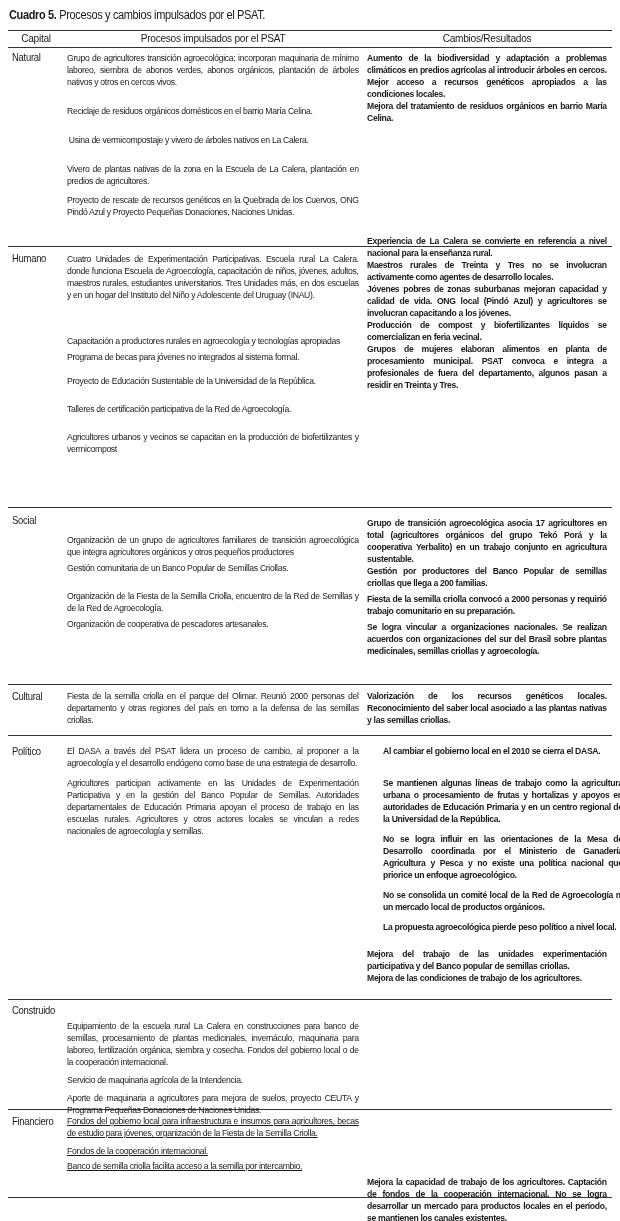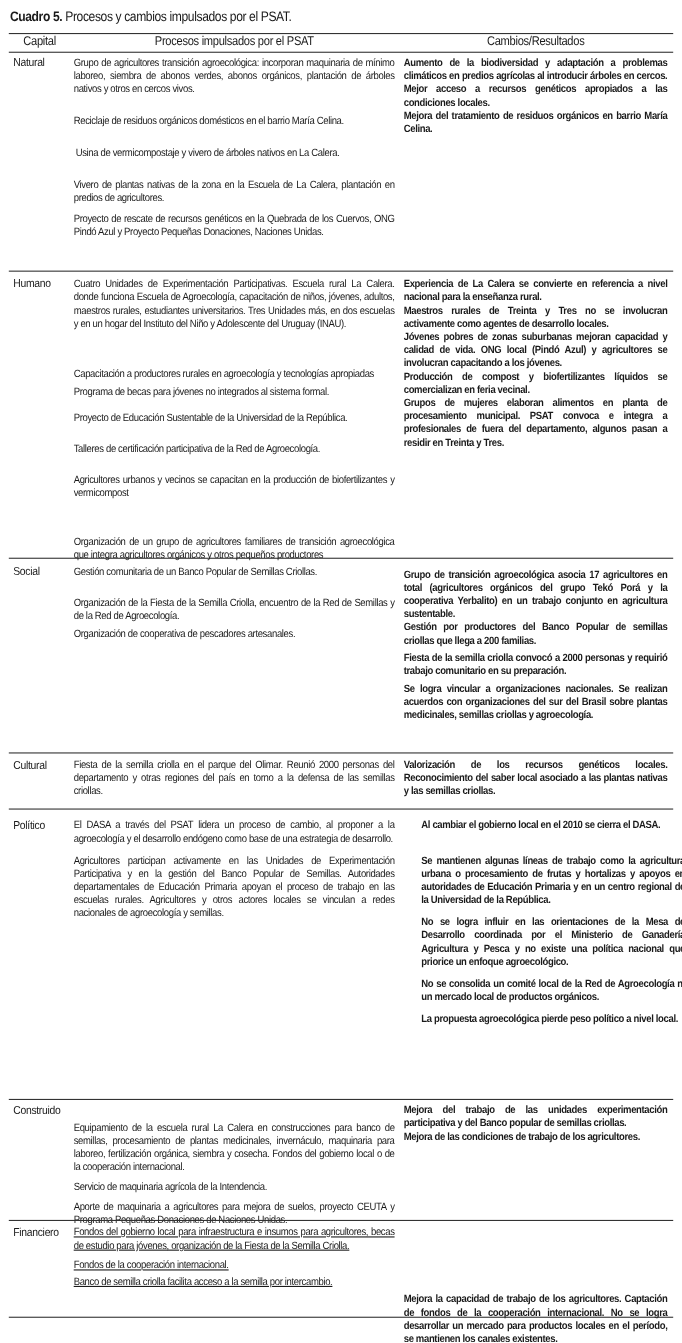--- a/index.html
+++ b/index.html
@@ -58,33 +58,33 @@
 <div class="cell c1" style="top:253px;">
     <div class="inner">
   <p>Cuatro Unidades de Experimentación Participativas. Escuela rural La Calera. donde funciona Escuela de Agroecología, capacitación de niños, jóvenes, adultos, maestros rurales, estudiantes universitarios. Tres Unidades más, en dos escuelas y en un hogar del Instituto del Niño y Adolescente del Uruguay (INAU).</p>
   <p style="margin-top:34px;">Capacitación a productores rurales en agroecología y tecnologías apropiadas</p>
   <p style="margin-top:4px;">Programa de becas para jóvenes no integrados al sistema formal.</p>
   <p style="margin-top:12px;">Proyecto de Educación Sustentable de la Universidad de la República.</p>
   <p style="margin-top:16px;">Talleres de certificación participativa de la Red de Agroecología.</p>
   <p style="margin-top:16px;">Agricultores urbanos y vecinos se capacitan en la producción de biofertilizantes y vermicompost</p>
 </div>
   </div>
-<div class="cell c2" style="top:253px;">
+<div class="cell c2" style="top:235px;">
     <div class="inner">
   <p>Experiencia de La Calera se convierte en referencia a nivel nacional para la enseñanza rural.</p>
   <p>Maestros rurales de Treinta y Tres no se involucran activamente como agentes de desarrollo locales.</p>
   <p>Jóvenes pobres de zonas suburbanas mejoran capacidad y calidad de vida.  ONG local (Pindó Azul) y agricultores se involucran capacitando a los jóvenes.</p>
   <p>Producción de compost y biofertilizantes líquidos se comercializan en feria vecinal.</p>
   <p>Grupos de mujeres elaboran alimentos en planta de procesamiento municipal. PSAT convoca e integra a profesionales de fuera del departamento, algunos pasan a residir en Treinta y Tres.</p>
 </div>
   </div>
 <div class="hline" style="top:507px;"></div>
 
 <div class="cap-label" style="top:514px;">Social</div>
-<div class="cell c1" style="top:487px;">
+<div class="cell c1" style="top:534px;">
     <div class="inner">
   <p>Organización de un grupo de agricultores familiares de transición agroecológica que integra agricultores orgánicos y otros pequeños productores</p>
   <p style="margin-top:4px;">Gestión comunitaria de un Banco Popular de Semillas Criollas.</p>
   <p style="margin-top:16px;">Organización de la Fiesta de la Semilla Criolla, encuentro de la Red de Semillas y de la Red de Agroecología.</p>
   <p style="margin-top:4px;">Organización de cooperativa de pescadores artesanales.</p>
 </div>
   </div>
 <div class="cell c2" style="top:517px;">
     <div class="inner">
   <p>Grupo de transición agroecológica asocia 17 agricultores en total (agricultores orgánicos del grupo Tekó Porá y la cooperativa Yerbalito) en un trabajo conjunto en agricultura sustentable.</p>
@@ -127,21 +127,21 @@
 <div class="hline" style="top:999px;"></div>
 
 <div class="cap-label" style="top:1004px;">Construido</div>
 <div class="cell c1" style="top:1020px;">
     <div class="inner">
   <p>Equipamiento de la escuela rural La Calera en construcciones para banco de semillas, procesamiento de plantas medicinales, invernáculo, maquinaria para laboreo, fertilización orgánica, siembra y cosecha. Fondos del gobierno local o de la cooperación internacional.</p>
   <p style="margin-top:6px;">Servicio de maquinaria agrícola de la Intendencia.</p>
   <p style="margin-top:6px;">Aporte de maquinaria a agricultores para mejora de suelos, proyecto CEUTA y Programa Pequeñas Donaciones de Naciones Unidas.</p>
 </div>
   </div>
-<div class="cell c2" style="top:1004px;">
+<div class="cell c2" style="top:948px;">
     <div class="inner">
   <p>Mejora del trabajo de las unidades experimentación participativa y del Banco popular de semillas criollas.</p>
   <p>Mejora de las condiciones de trabajo de los agricultores.</p>
 </div>
   </div>
 <div class="hline" style="top:1109px;"></div>
 
 <div class="cap-label" style="top:1115px;">Financiero</div>
 <div class="cell c1" style="top:1115px;text-decoration:underline;">
     <div class="inner">

